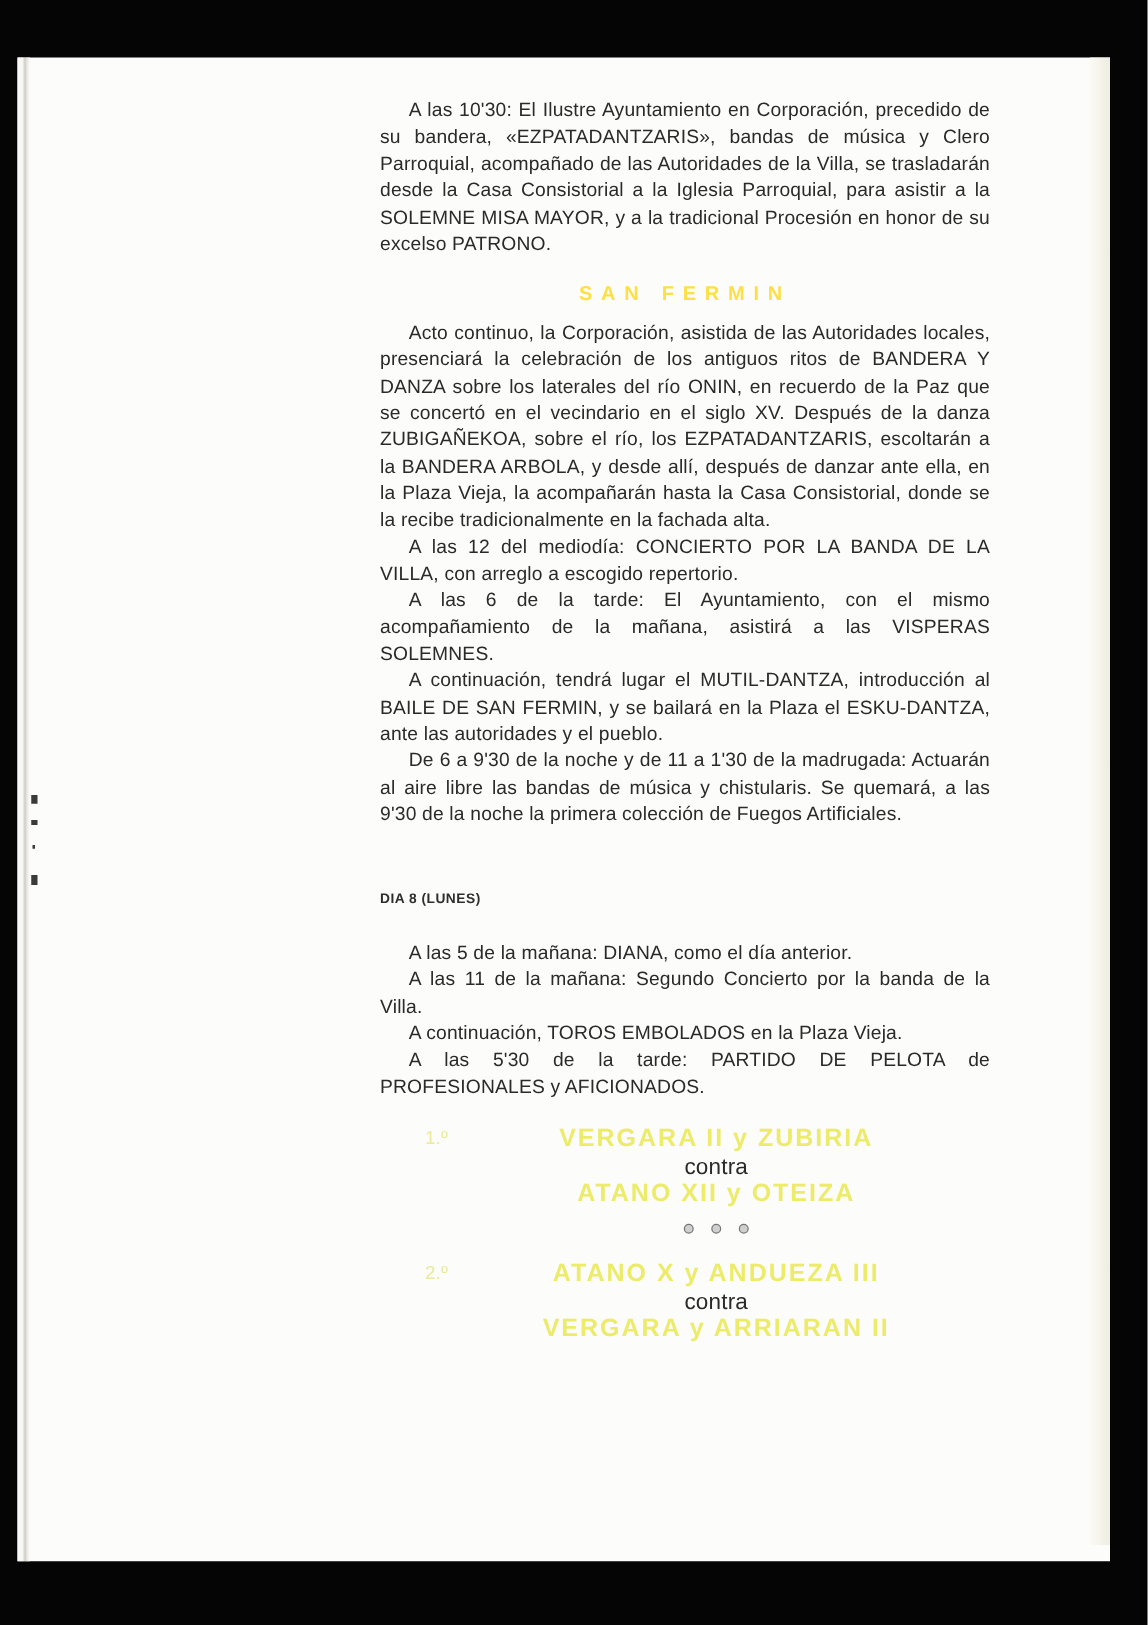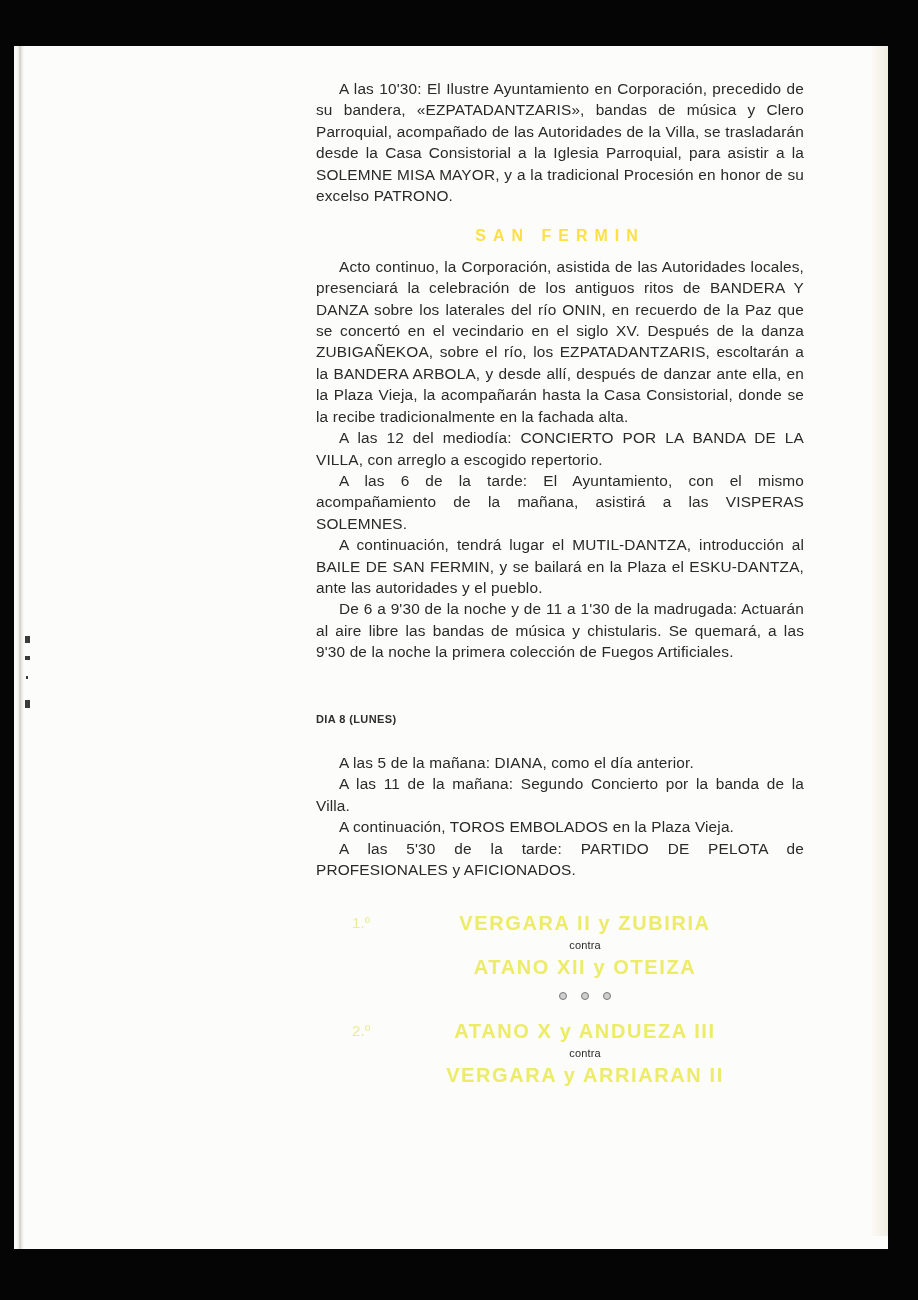--- a/index.html
+++ b/index.html
@@ -15,35 +15,35 @@
     position: absolute; left: 14px; top: 46px; width: 10px; height: 1203px;
     background: linear-gradient(to right, #fafafa 0, #f6f6f4 40%, #cfccc4 60%, #e9e7e2 75%, #fdfdfc 100%);
   }
   .right-edge {
     position: absolute; left: 872px; top: 46px; width: 16px; height: 1190px;
     background: linear-gradient(to right, #fbfaf5, #efece0);
   }
   .binding-marks { position: absolute; left: 24px; top: 636px; width: 8px; height: 80px; }
   .binding-marks span { position: absolute; left: 1px; width: 5px; background: #3a3a3a; }
   .content {
-    position: absolute; left: 316px; top: 78px; width: 488px;
+    position: absolute; left: 304px; top: 78px; width: 488px;
     color: #2a2a2a; font-size: 15.4px; line-height: 21.4px; letter-spacing: 0.15px;
   }
   .para { margin: 0; text-align: justify; text-indent: 23px; }
   .section-title {
     text-align: center; color: #fde047; font-weight: bold; letter-spacing: 7px;
     font-size: 16px; margin: 19px 0 9px 0;
   }
   .day-heading {
     font-weight: bold; font-size: 11px; color: #2e2e2e; margin: 46px 0 22px 0; letter-spacing: 0.4px;
   }
   .match { position: relative; text-align: center; margin-top: 12px; }
   .match-num { position: absolute; left: 36px; top: 0; color: #eaea9c; font-size: 15px; }
   .team { color: #eceb6a; font-weight: bold; font-size: 20px; letter-spacing: 1.6px; line-height: 22px; padding-left: 50px; }
-  .vs { color: #2a2a2a; font-size: 11px; line-height: 22px; padding-left: 50px; }
+  .vs { color: #2a2a2a; font-size: 18px; line-height: 22px; padding-left: 50px; }
   .dots { text-align: center; padding-left: 50px; margin: 6px 0 14px 0; }
   .dot { display: inline-block; width: 6px; height: 6px; border-radius: 50%; border: 1px solid #777; background: #cfcfcf; margin: 0 7px; }
 </style>
 </head>
 <body>
 
 <div class="page"></div>
 <div class="prev-edge"></div>
 <div class="right-edge"></div>
 <div class="binding-marks">
@@ -64,21 +64,21 @@
   <p class="para">A continuación, tendrá lugar el MUTIL-DANTZA, introducción al BAILE DE SAN FERMIN, y se bailará en la Plaza el ESKU-DANTZA, ante las autoridades y el pueblo.</p>
   <p class="para">De 6 a 9'30 de la noche y de 11 a 1'30 de la madrugada: Actuarán al aire libre las bandas de música y chistularis. Se quemará, a las 9'30 de la noche la primera colección de Fuegos Artificiales.</p>
 
   <div class="day-heading">DIA 8 (LUNES)</div>
 
   <p class="para">A las 5 de la mañana: DIANA, como el día anterior.</p>
   <p class="para">A las 11 de la mañana: Segundo Concierto por la banda de la Villa.</p>
   <p class="para">A continuación, TOROS EMBOLADOS en la Plaza Vieja.</p>
   <p class="para">A las 5'30 de la tarde: PARTIDO DE PELOTA de PROFESIONALES y AFICIONADOS.</p>
 
-  <div class="match" style="margin-top:32px">
+  <div class="match" style="margin-top:20px">
     <span class="match-num">1.º</span>
     <div class="team">VERGARA II y ZUBIRIA</div>
     <div class="vs">contra</div>
     <div class="team">ATANO XII y OTEIZA</div>
   </div>
 
   <div class="dots">
     <span class="dot"></span><span class="dot"></span><span class="dot"></span>
   </div>
 

